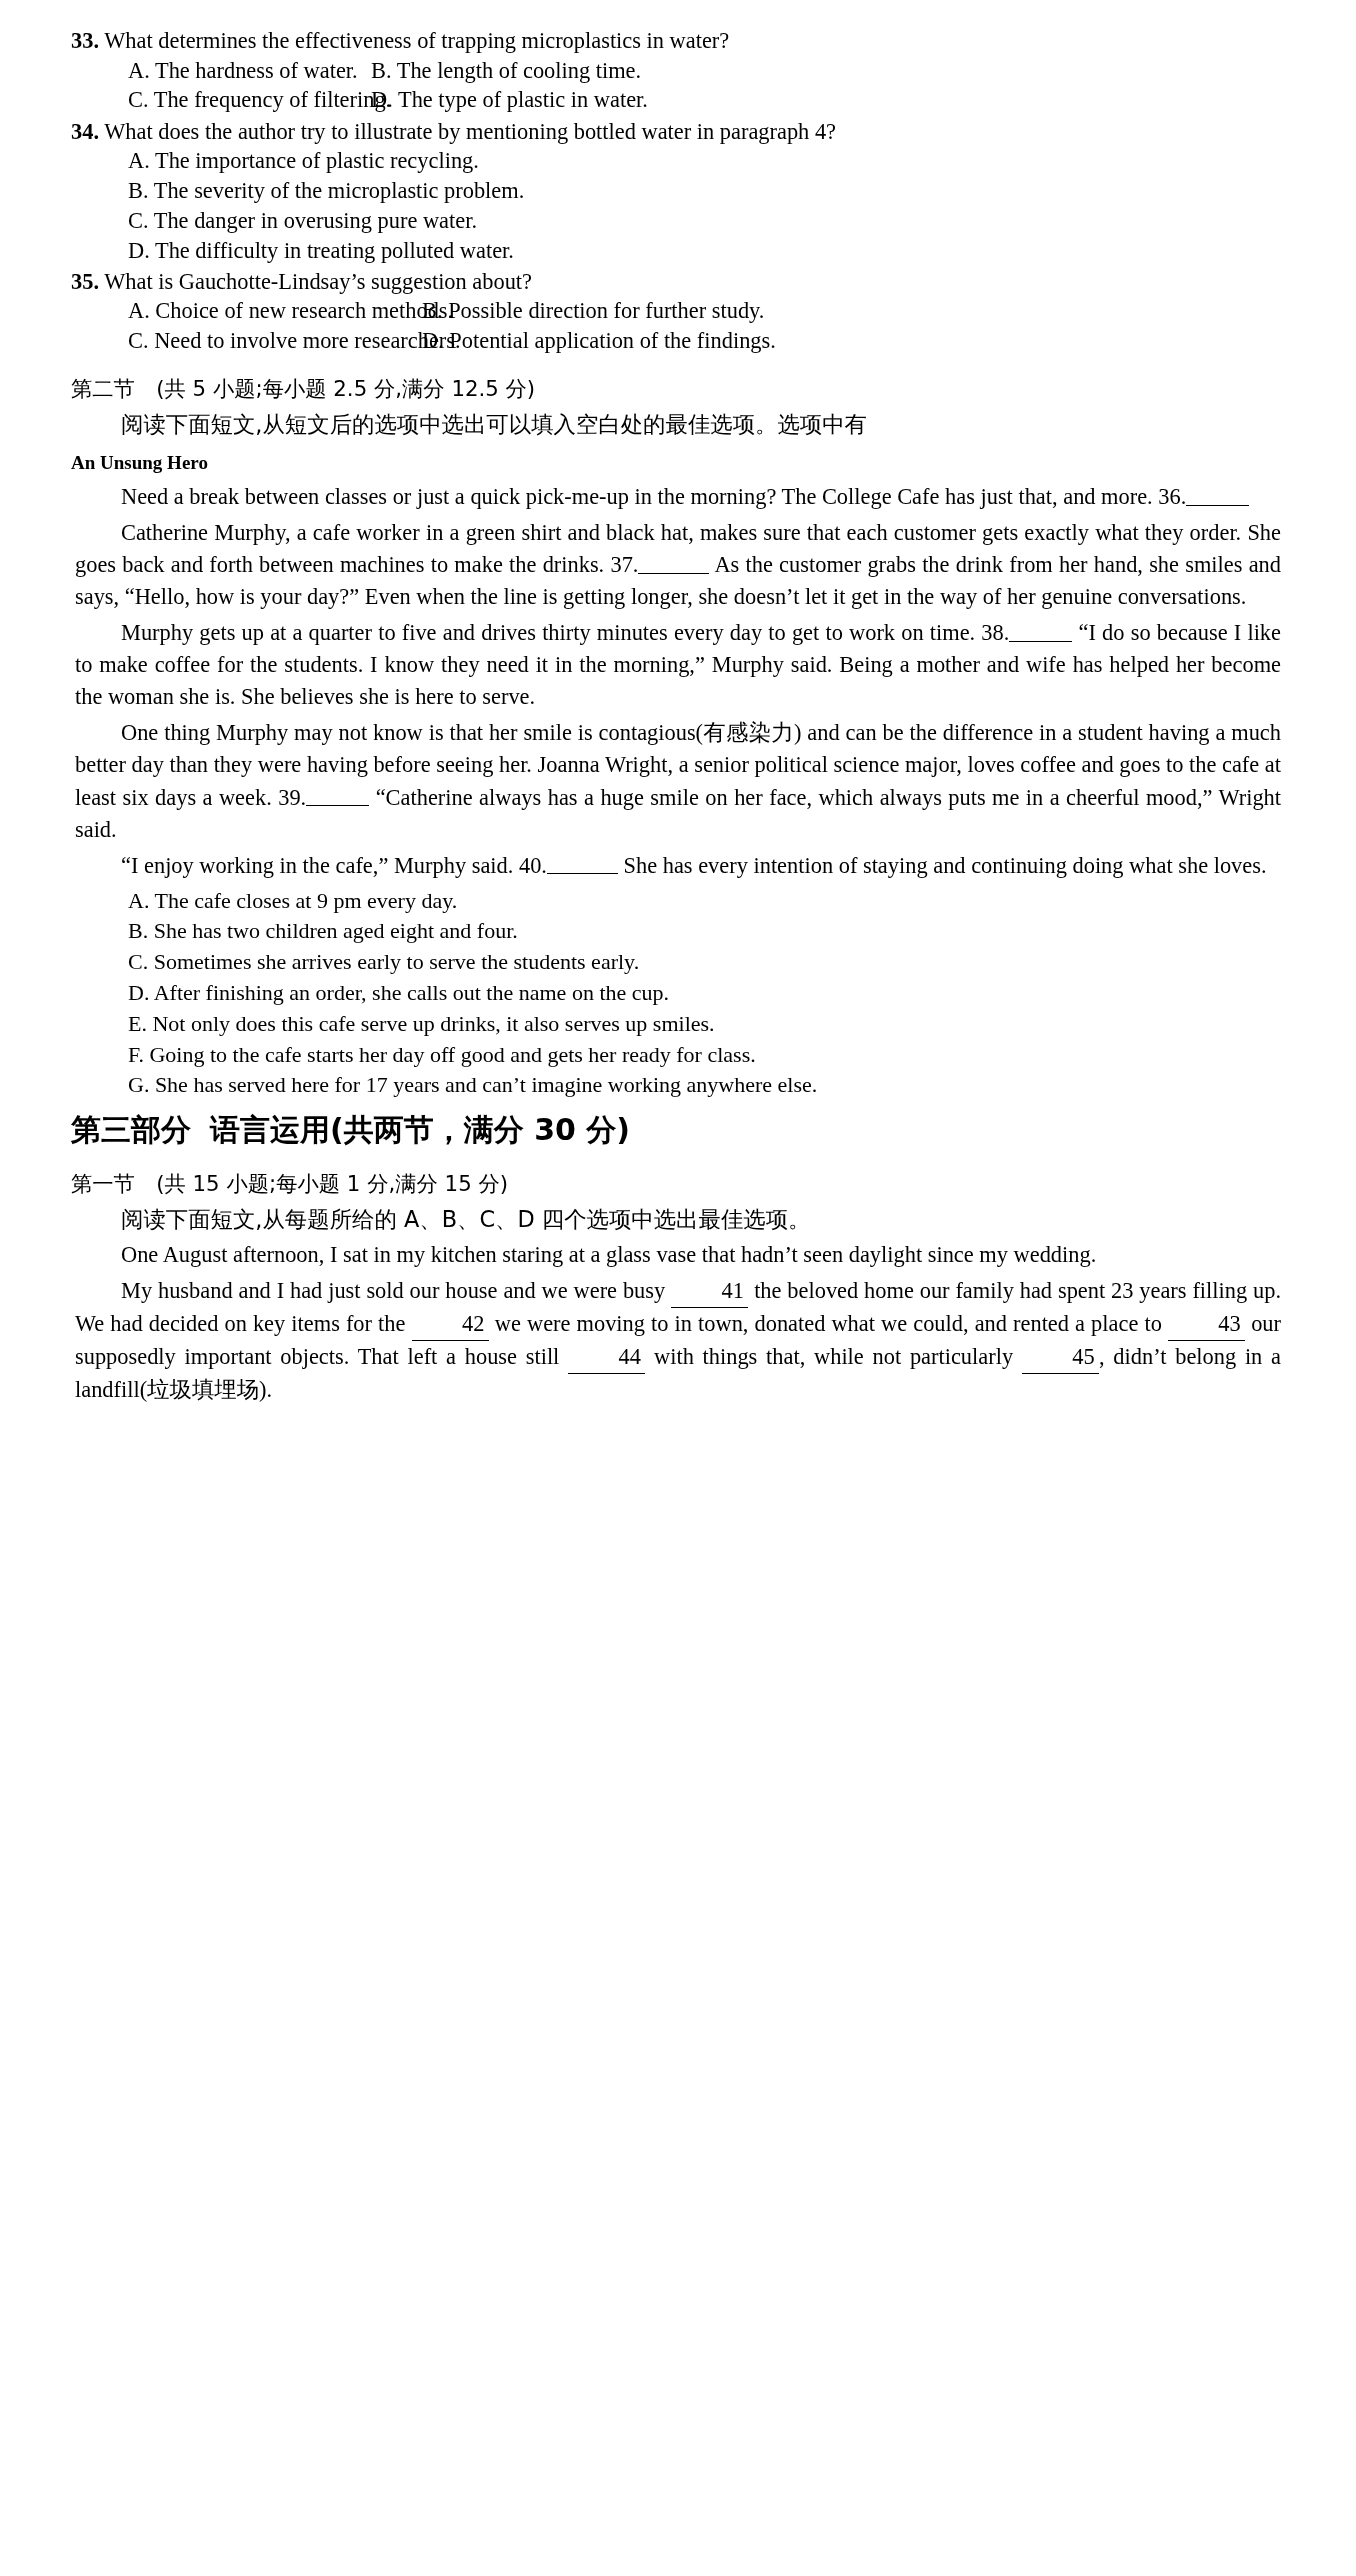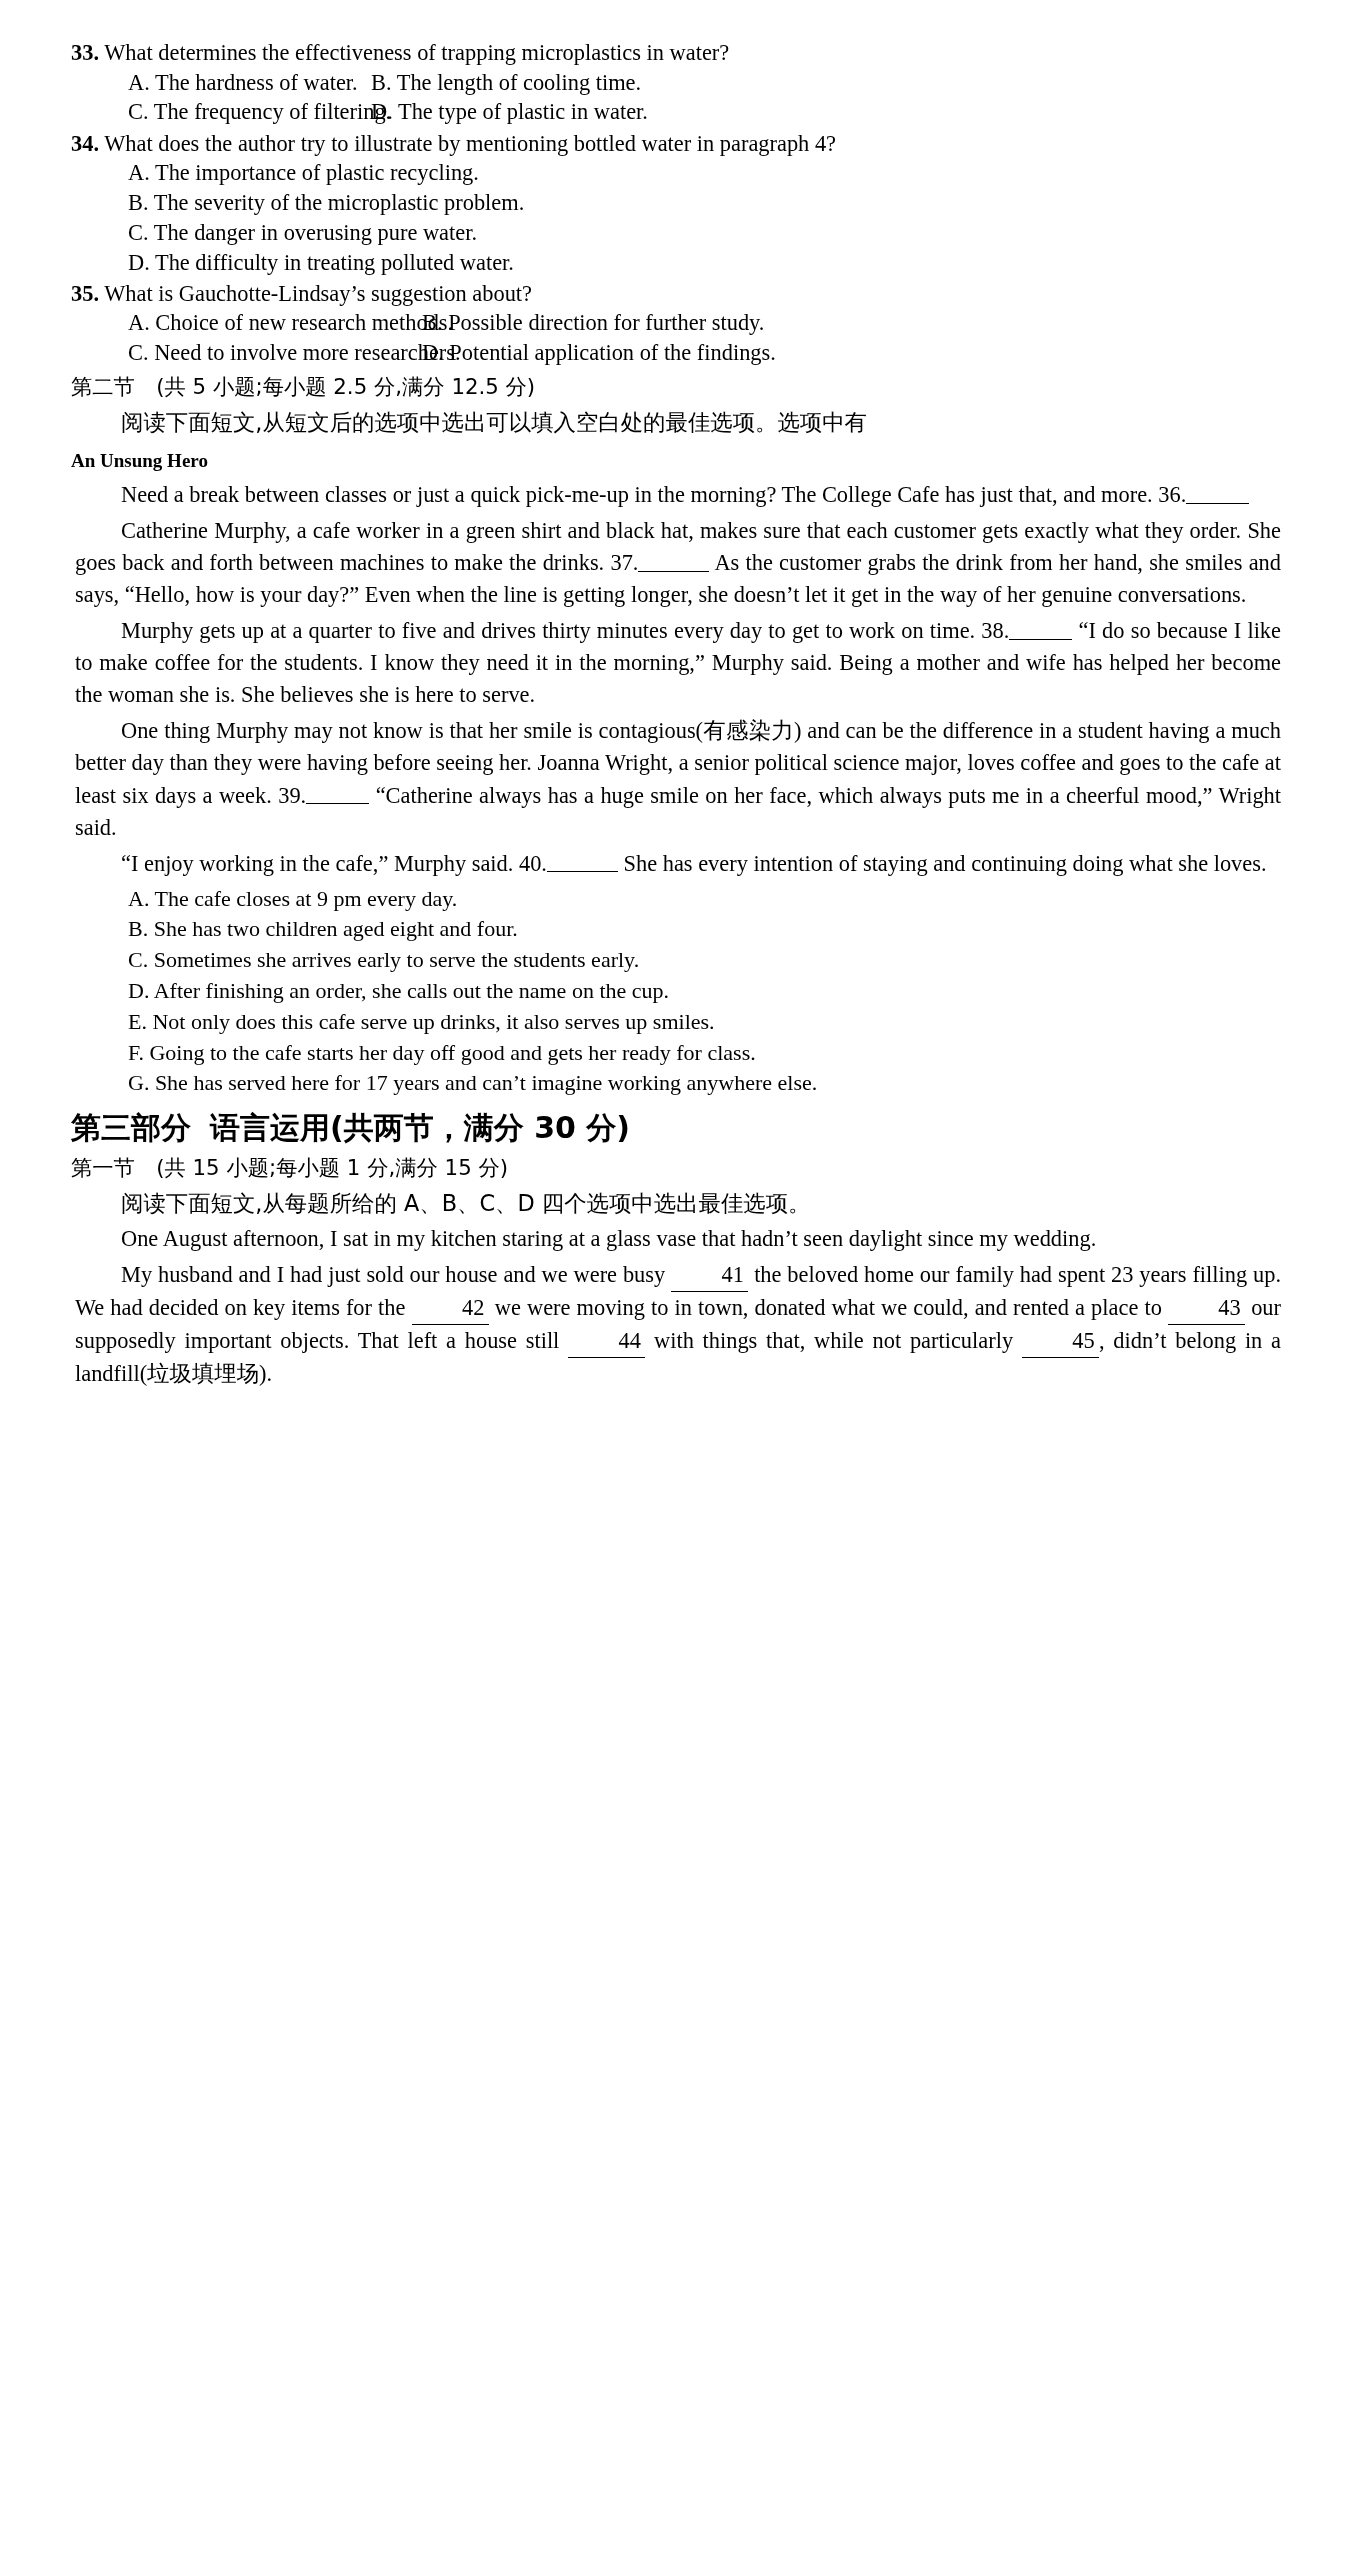--- a/index.html
+++ b/index.html
@@ -9,21 +9,21 @@
   }
   body {
     width: 1356px;
     font-family: "Liberation Serif", serif;
     color: #000000;
   }
   .page {
     width: 1356px;
     min-height: 2576px;
     box-sizing: border-box;
-    padding: 38px 71px 29px 71px;
+    padding: 26px 71px 29px 71px;
     position: relative;
   }
   .q-block { margin-bottom: 1.5px; }
 
   .q-line {
     font-size: 22.4px;
     line-height: 1.32;
     white-space: nowrap;
   }
   .q-num {
@@ -43,21 +43,21 @@
   .opt-col-a {
     display: inline-block;
     width: 243px;
   }
   .opt-col-a.wide { width: 294px; }
   .opt-single { display: inline-block; }
 
   .sec-line {
     font-size: 22.4px;
     line-height: 1.36;
-    margin-top: 5px;
+    margin-top: 19px;
   }
   .cn { font-family: "DejaVu Sans", sans-serif; font-size: 21.3px; }
 
   .para {
     font-size: 22.4px;
     line-height: 1.43;
     text-align: justify;
     text-justify: inter-word;
     text-indent: 46px;
     margin: 4px;

